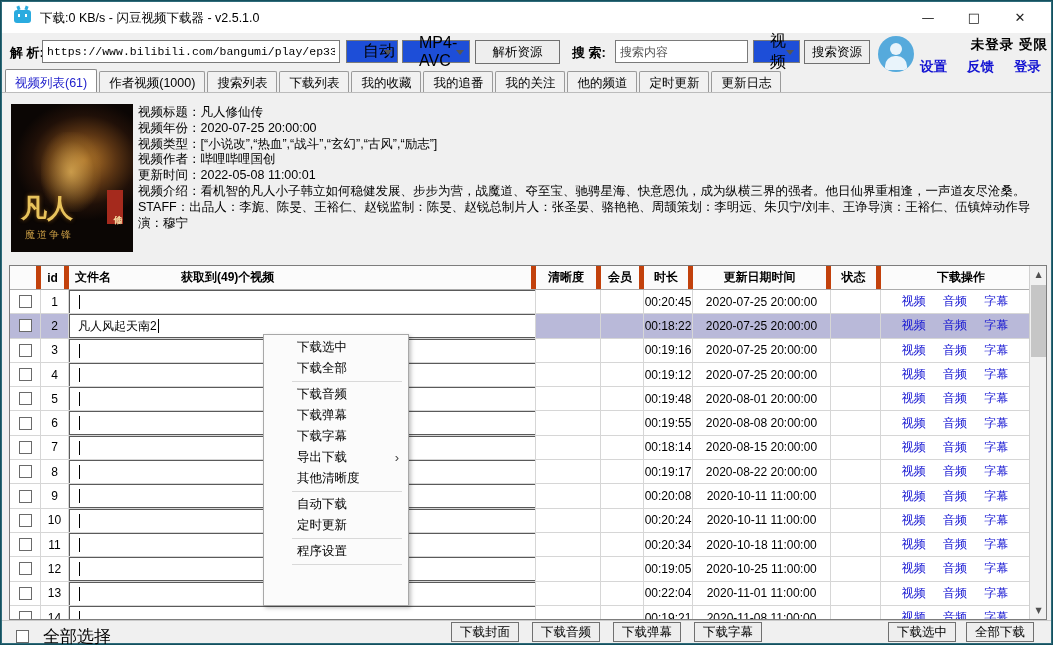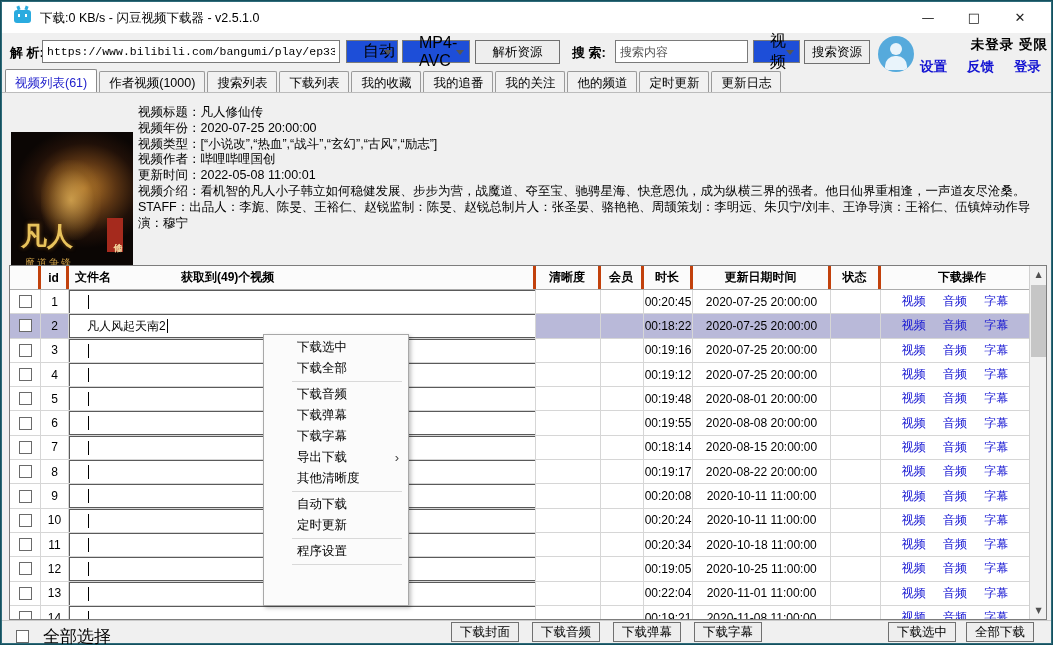--- a/index.html
+++ b/index.html
@@ -48,54 +48,54 @@
   .tabstrip { position:absolute; left:4px; top:68px; right:1px; height:23px; display:flex; align-items:flex-end; }
   .tab { height:21px; border:1px solid #9a9a9a; border-bottom:none; background:#f1f1f1;
     padding:0 9px; display:flex; align-items:flex-end; margin-right:2px; font-size:12.5px;
     border-radius:2px 2px 0 0; }
   .tab.active { height:23px; background:#fff; color:#2222cc; border-color:#8a8a8a; }
   .content-top-line { position:absolute; left:1px; top:91px; right:1px; height:0; border-top:1px solid #bcbcbc; }
 
   
   .infopanel { position:absolute; left:1px; top:92px; right:1px; height:171px; background:#f0f0f0; }
   .poster { position:absolute; left:9px; top:11px; width:122px; height:148px; overflow:hidden;
-    background:radial-gradient(ellipse 70px 60px at 60% 38%, #b97a2a 0%, #5a3413 45%, #201008 75%, #0b0604 100%);margin-top:28px; }
+    background:radial-gradient(ellipse 70px 60px at 60% 38%, #b97a2a 0%, #5a3413 45%, #201008 75%, #0b0604 100%); }
   .poster .fig { position:absolute; left:30px; top:28px; width:60px; height:80px;
     background:radial-gradient(ellipse at center, rgba(226,180,90,.75) 0%, rgba(140,95,35,.4) 55%, transparent 75%); }
   .poster .t1 { position:absolute; left:10px; bottom:26px; font-size:26px; font-weight:bold; color:#e8c35c;
     text-shadow:0 0 4px #7a4c12; font-family:"Liberation Serif", serif; }
   .poster .t2 { position:absolute; left:14px; bottom:10px; font-size:10px; color:#c79b44; letter-spacing:2px; }
   .poster .seal { position:absolute; right:10px; bottom:28px; width:16px; height:34px; background:#a52a1d;
     color:#f4d9a0; font-size:9px; line-height:11px; text-align:center; padding-top:1px; writing-mode:vertical-rl; }
   .info-lines { position:absolute; left:136px; top:0; width:908px;margin-top:12px; }
   .info-line { font-size:12.5px; line-height:15.8px; color:#000; word-break:break-all; }
 
   
   .grid { position:absolute; left:8px; top:264px; width:1038px; height:355px; background:#fff;
     border:1px solid #7d7d7d; overflow:hidden; }
   .g-header { display:flex; height:24px; background:#fbfbfb; border-bottom:1px solid #ababab; font-weight:bold; }
-  .g-header .cell { display:flex; align-items:center; justify-content:center; border-right:3px solid #c2410c; height:100%; }
+  .g-header .cell { display:flex; align-items:center; justify-content:center; border-right:5px solid #c2410c; height:100%; }
   .g-rows { position:absolute; left:0; top:24px; right:17px; bottom:0; overflow:hidden; }
   .g-row { display:flex; height:24.3px; border-bottom:1px solid #d6d6d6; background:#fff; }
   .g-row.selected { background:#b9b9d9; }
   .cell { border-right:1px solid #d6d6d6; display:flex; align-items:center; overflow:hidden; white-space:nowrap; }
   .c-check { width:31px; justify-content:center; }
   .c-id { width:28px; justify-content:center; }
   .c-name { width:467px; padding-left:6px; position:relative; }
   .c-qual { width:65px; }
   .c-vip { width:43px; }
   .c-dur { width:49px; justify-content:center; }
   .c-date { width:138px; justify-content:center; }
   .c-status { width:50px; }
   .c-ops { flex:1; justify-content:space-around; padding:0 12px; border-right:none; }
   .h-name { justify-content:flex-start !important; padding-left:6px; gap:70px; }
   .oplink { color:#1414d2; font-size:12px; }
   .cb { width:13px; height:13px; background:#fff; border:1px solid #6a6a6a; }
   .edit-box { position:absolute; left:0; top:0; width:467px; height:24px; background:#fff;
-    border:1px solid #5a5a5a; display:flex; align-items:center; padding-left:17px; }
+    border:1px solid #5a5a5a; display:flex; align-items:center; padding-left:8px; }
   .caret { width:1px; height:14px; background:#000; margin-left:1px; }
 
   
   .vscroll { position:absolute; right:0; top:0; width:17px; bottom:0; background:#f1f1f1; border-left:1px solid #d0d0d0; }
   .sb-arrow { position:absolute; left:0; width:17px; height:17px; display:flex; align-items:center;
     justify-content:center; font-size:8px; color:#505050; font-family:"DejaVu Sans", sans-serif; }
   .sb-up { top:0; } .sb-down { bottom:0; }
   .sb-thumb { position:absolute; left:1px; top:19px; width:15px; height:72px; background:#c6c6c6; }
 
   

